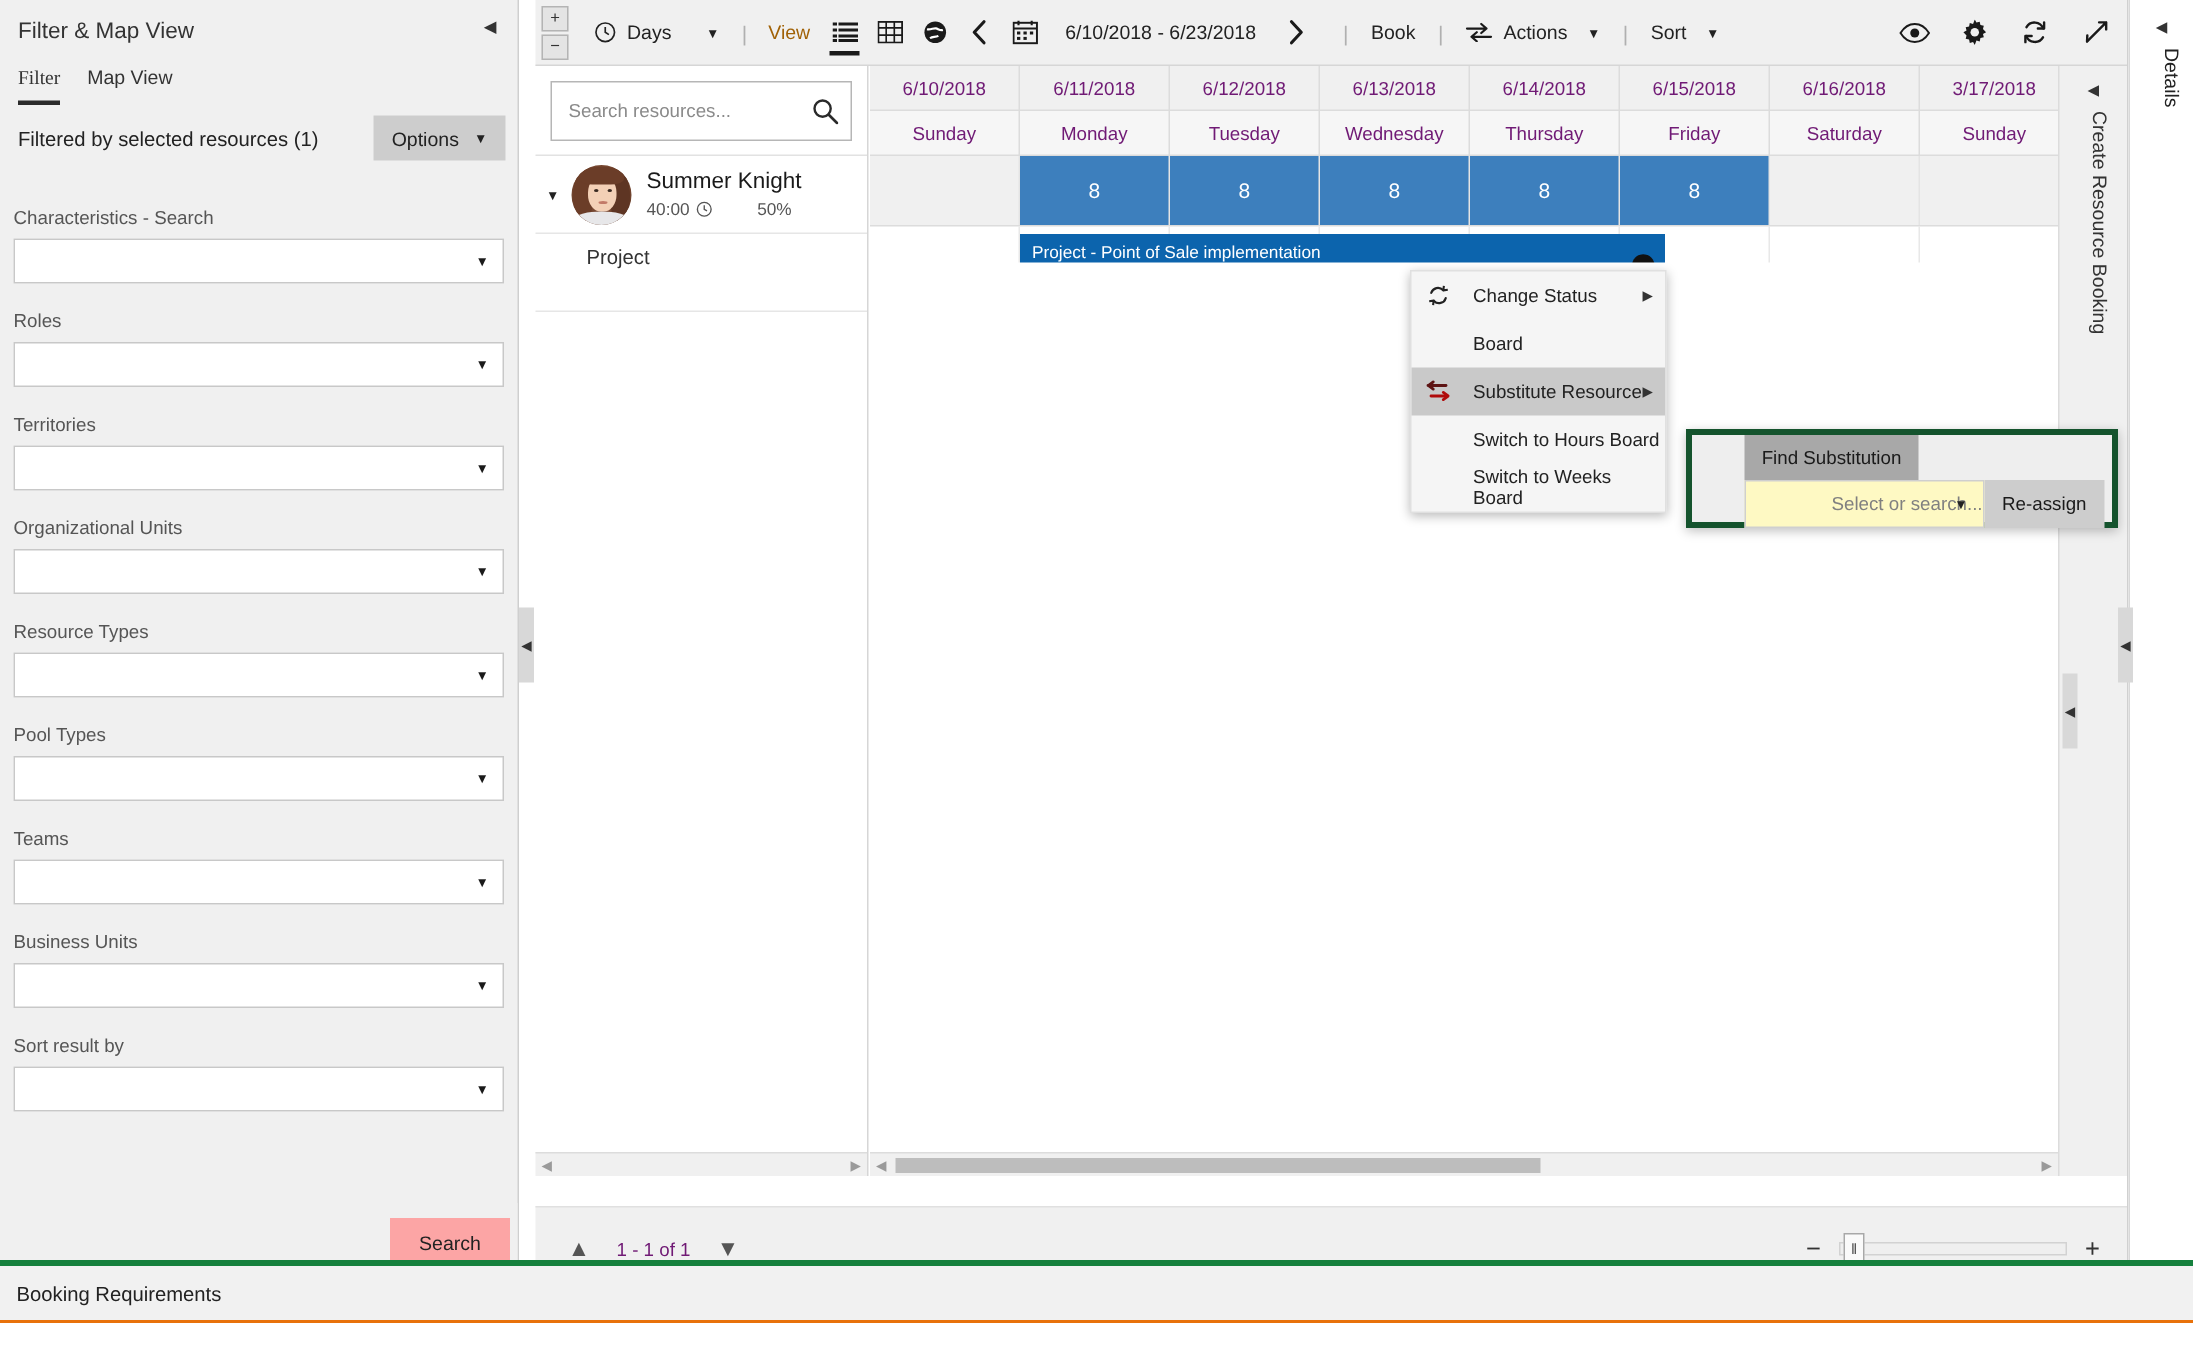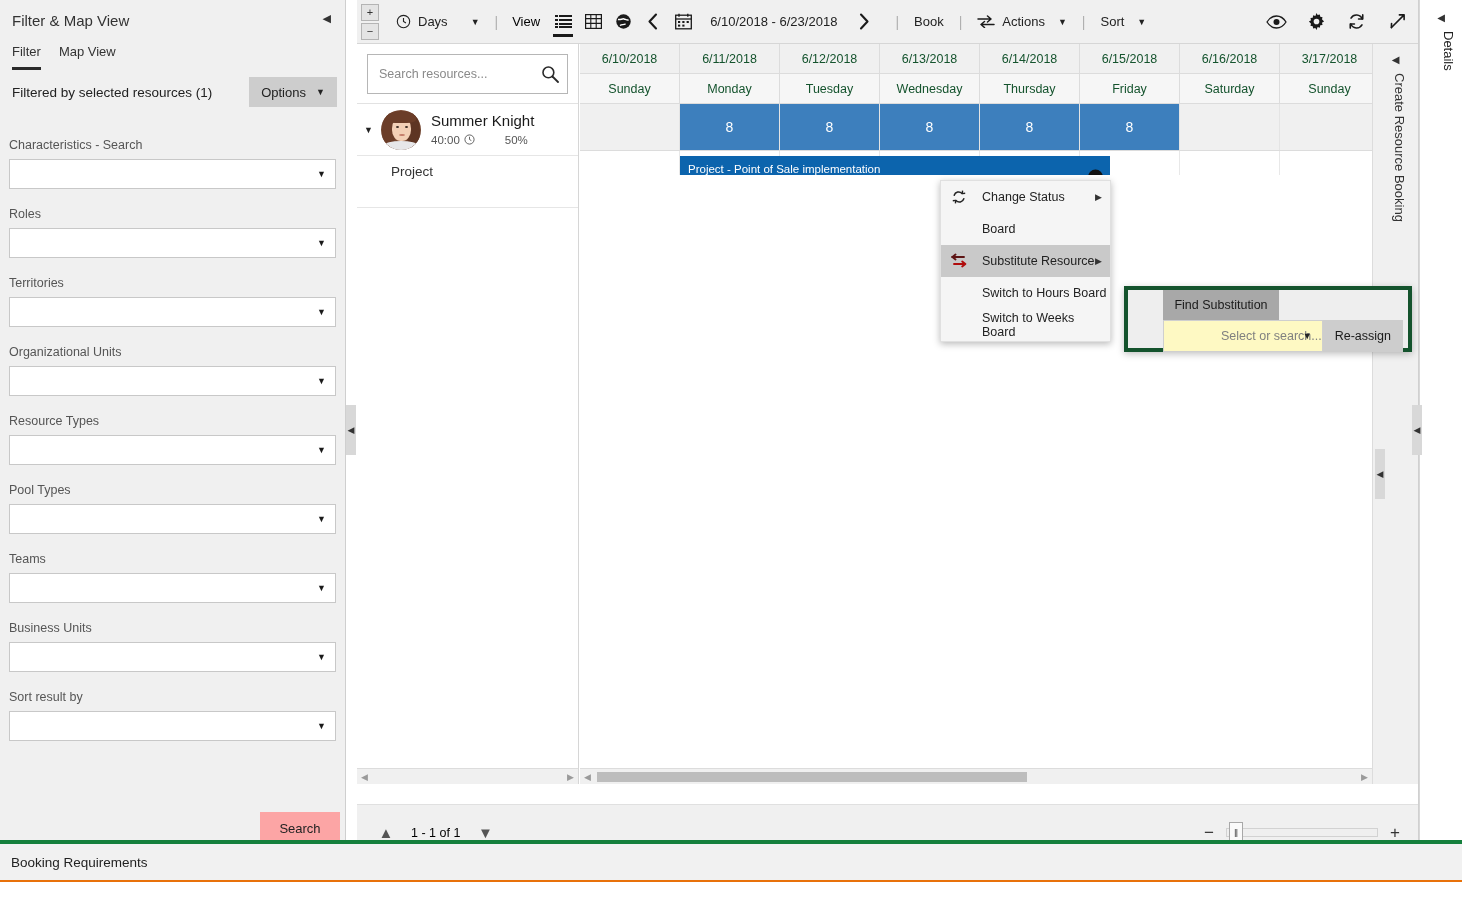--- a/index.html
+++ b/index.html
@@ -24,21 +24,21 @@
     font-size: 15px; color: #333;
   }
   #filter-collapse {
     position: absolute; right: 14px; top: 13px;
     font-size: 11px; color: #333; cursor: pointer; line-height: 1;
   }
   #filter-tabs {
     display: flex; gap: 18px; padding: 4px 12px 0 12px; height: 30px;
   }
   .ftab { font-size: 13px; color: #333; padding-bottom: 5px; cursor: pointer; }
-  .ftab.active { border-bottom: 3px solid #2b2b2b; }
+  .ftab.active { border-bottom: 3px solid #2b2b2b; font-family: Liberation Serif, serif; }
   #filtered-row {
     display: flex; align-items: center; justify-content: space-between;
     padding: 8px 8px 8px 12px; height: 44px;
   }
   #filtered-label { font-size: 13.5px; color: #222; }
   #options-btn {
     background: #cdcdcd; border: none; height: 30px; padding: 0 12px;
     font-family: inherit; font-size: 13px; color: #222; cursor: pointer;
     display: flex; align-items: center; gap: 10px; min-width: 88px;
     justify-content: center;
@@ -92,21 +92,21 @@
     width: 18px; height: 17px; background: #e4e4e4; border: 1px solid #b4b4b4;
     display: flex; align-items: center; justify-content: center;
     font-size: 11px; color: #333; cursor: pointer; line-height: 1;
   }
   .tb-item {
     display: flex; align-items: center; gap: 7px; height: 44px;
     padding: 0 9px; font-size: 13px; color: #222; cursor: pointer;
   }
   .tb-caret { font-size: 9px; }
   .tb-sep { color: #b0b0b0; padding: 0 6px; font-size: 14px; }
-  .tb-label-static { font-size: 13px; color: #000000; padding: 0 8px; cursor: default; }
+  .tb-label-static { font-size: 13px; color: #a16207; padding: 0 8px; cursor: default; }
   .tb-icon {
     width: 30px; height: 44px; display: flex; align-items: center;
     justify-content: center; cursor: pointer; position: relative;
   }
   .tb-icon.selected::after {
     content: ""; position: absolute; bottom: 7px; left: 5px; right: 5px;
     height: 3px; background: #1a1a1a;
   }
   #date-range { font-size: 13px; color: #222; padding: 0 12px; cursor: pointer; }
   #tb-right { margin-left: auto; display: flex; align-items: center; }
@@ -179,21 +179,21 @@
   
   #grid {
     position: absolute; left: 223px; top: 0; right: 46px; bottom: 0;
     background: #fff; overflow: hidden;
   }
   .grid-head-row { display: flex; height: 30px; }
   .grid-head-cell {
     flex: 0 0 100px; border-right: 1px solid #dcdcdc;
     border-bottom: 1px solid #dcdcdc; background: #f0f0f0;
     display: flex; align-items: center; justify-content: center;
-    font-size: 12.5px; color: #14532d;
+    font-size: 12.5px; color: #701a75;
   }
   .grid-head-cell.day { background: #f6f6f6; }
   #hours-row { display: flex; height: 46px; }
   .hour-cell {
     flex: 0 0 100px; border-right: 1px solid #e4e4e4;
     display: flex; align-items: center; justify-content: center;
     font-size: 14px; background: #f0f0f0; color: #fff;
   }
   .hour-cell.filled { background: #3d7fbd; }
   .hour-cell.empty { background: #f0f0f0; }
@@ -242,21 +242,21 @@
   }
 
   
   #board-footer {
     position: absolute; left: 0; right: 0; bottom: 0; height: 56px;
     background: #f0f0f0; border-top: 1px solid #e0e0e0;
     display: flex; align-items: center; padding: 0 14px;
   }
   .pg-arrow { width: 30px; text-align: center; font-size: 15px; color: #555;
     cursor: pointer; }
-  #pager-text { font-size: 12.5px; color: #000000; padding: 0 10px; }
+  #pager-text { font-size: 12.5px; color: #701a75; padding: 0 10px; }
   #zoom-ctl { margin-left: auto; display: flex; align-items: center; gap: 8px; }
   #zoom-minus, #zoom-plus { font-size: 17px; color: #333; cursor: pointer;
     width: 18px; text-align: center; }
   #zoom-track {
     position: relative; width: 152px; height: 9px; background: #efefef;
     border: 1px solid #d2d2d2; cursor: pointer;
   }
   #zoom-thumb {
     position: absolute; left: 2px; top: -7px; width: 14px; height: 23px;
     background: #fafafa; border: 1px solid #a8a8a8;

